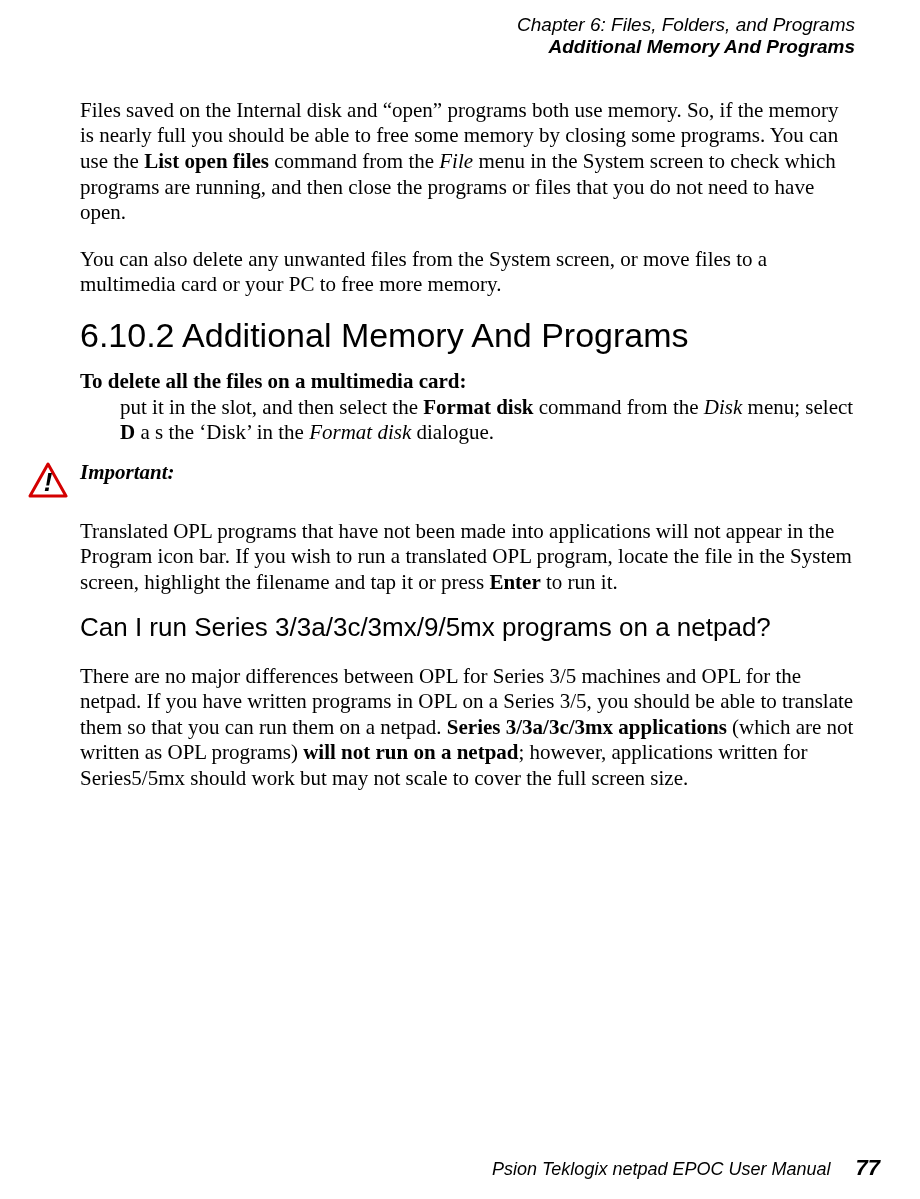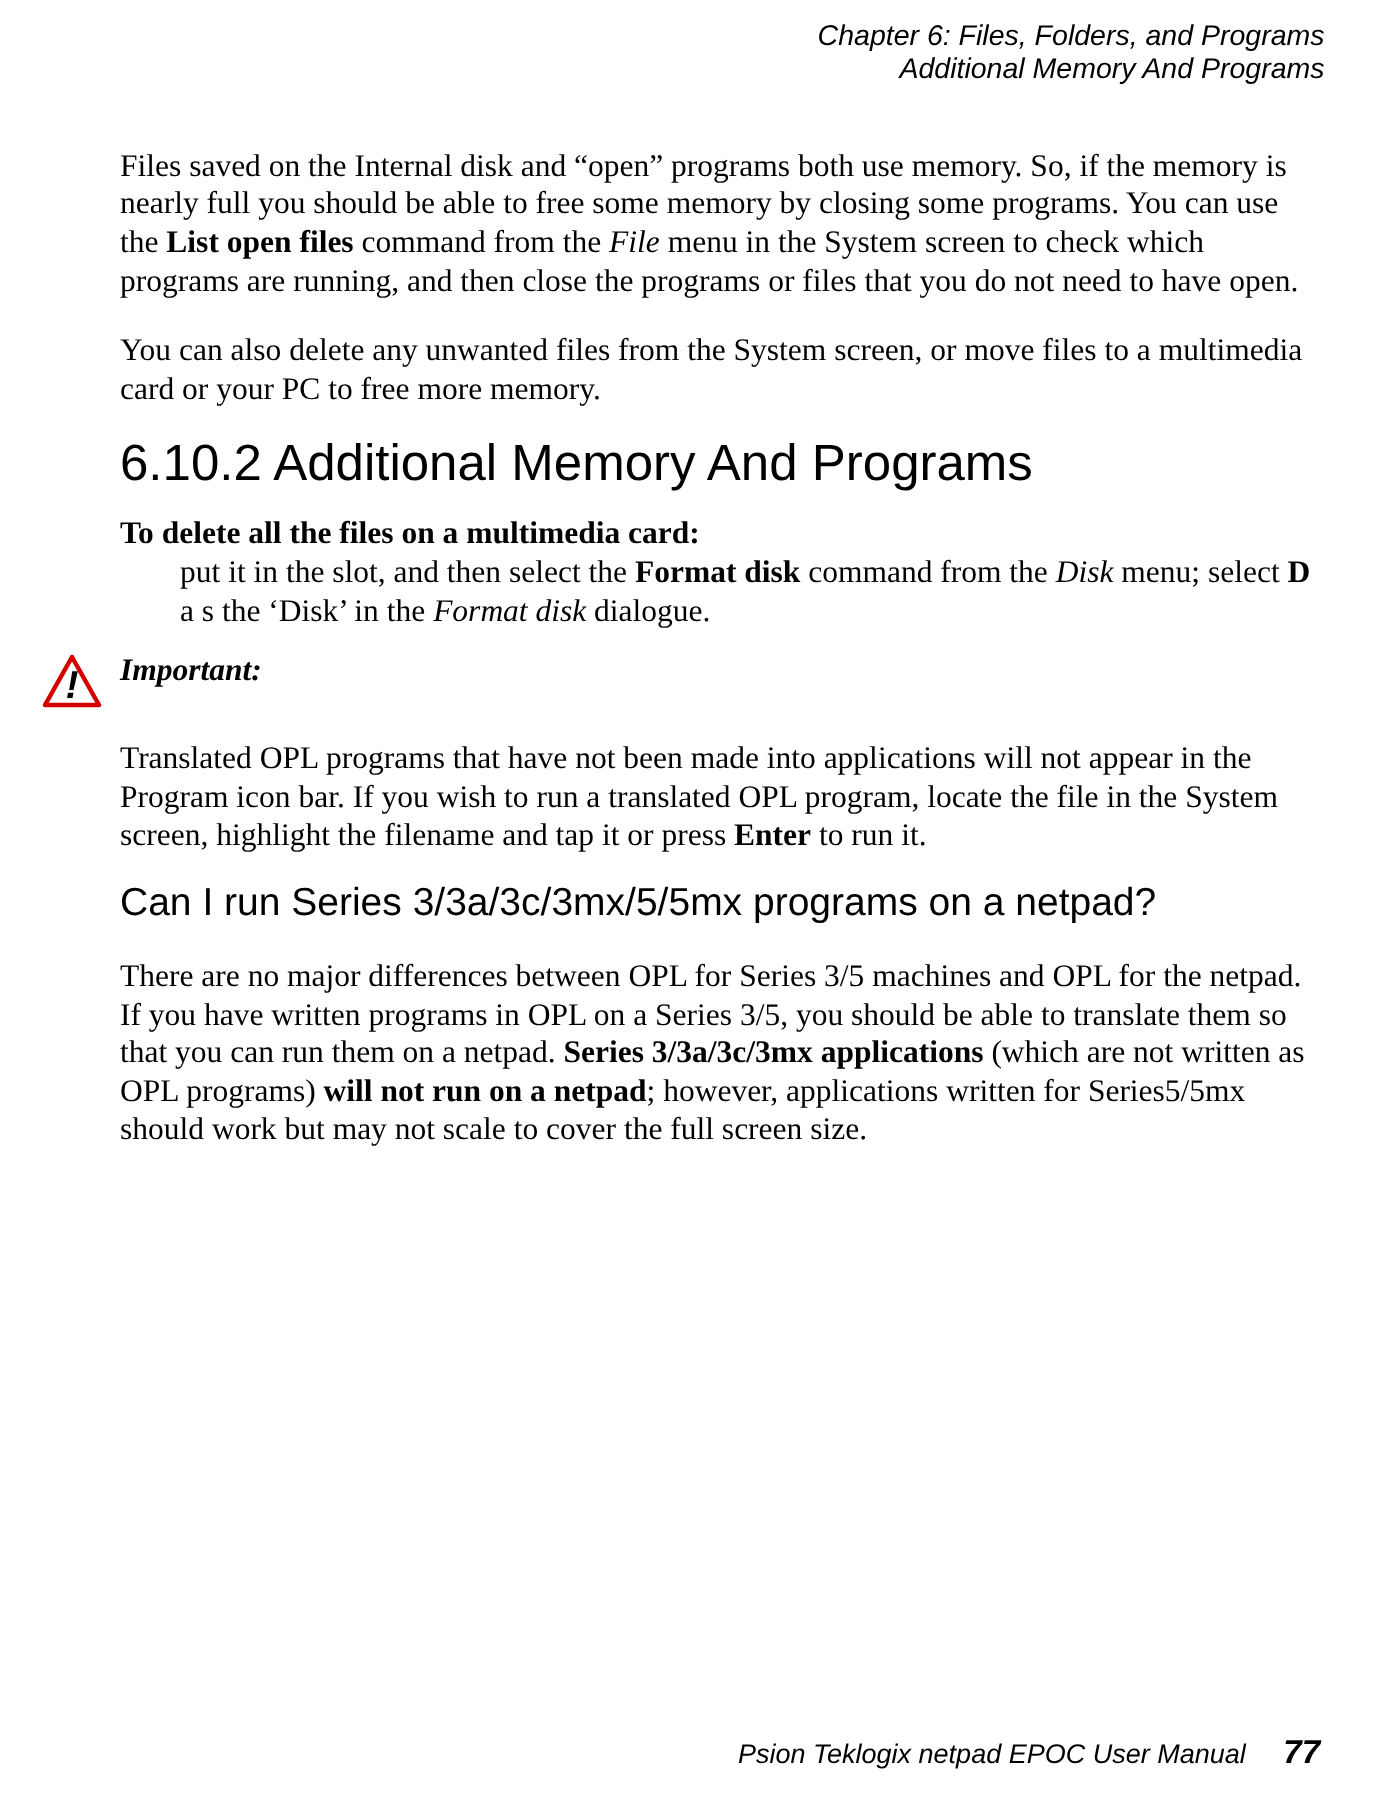--- a/index.html
+++ b/index.html
@@ -8,35 +8,35 @@
       width: 920px;
       height: 1199px;
       margin: 0;
       padding: 0;
       font-family: 'Times New Roman', Times, serif;
       background: #fff;
       color: #000;
       position: relative;
     }
     .page {
-      padding: 14px 37px 40px 80px;
+      padding: 14px 65px 40px 80px;
     }
     .header {
       text-align: right;
       font-style: italic;
       font-size: 19px;
       line-height: 1.15;
       margin-bottom: 40px;
       font-family: Arial, Helvetica, sans-serif;
     }
     .header .line1 {
       font-weight: normal;
     }
     .header .line2 {
-      font-weight: normal;
+      font-weight: bold;
     }
     .body-text {
       font-size: 21px;
       line-height: 1.22;
       margin-bottom: 16px;
     }
     .section-heading {
       font-family: 'Arial Narrow', Arial, Helvetica, sans-serif;
       font-stretch: condensed;
       font-size: 34px;
@@ -142,21 +142,21 @@
         <text x="20" y="29" font-size="26" font-family="Arial" font-weight="bold" font-style="italic" fill="#000" text-anchor="middle">!</text>
       </svg>
     </div>
     <div class="important-label">Important:</div>
   </div>
 
   <p class="body-text">
     <span>Translated OPL programs that have not been made into applications will not appear in the Program icon bar. If you wish to run a translated OPL program, locate the file in the System screen, highlight the filename and tap it or press </span><b>Enter</b><span> to run it.</span>
   </p>
 
-  <h3 class="sub-heading">Can I run Series 3/3a/3c/3mx/5/5mx programs on a netpad?</h3>
+  <h3 class="sub-heading">Can I run Series 3/3a/3c/3mx/9/5mx programs on a netpad?</h3>
 
   <p class="body-text">
     <span>There are no major differences between OPL for Series 3/5 machines and OPL for the netpad. If you have written programs in OPL on a Series 3/5, you should be able to translate them so that you can run them on a netpad. </span><b>Series 3/3a/3c/3mx applications</b><span> (which are not written as OPL programs) </span><b>will not run on a netpad</b><span>; however, applications written for Series5/5mx should work but may not scale to cover the full screen size.</span>
   </p>
 
 </div>
 
 <div class="footer">
   <span>Psion Teklogix netpad EPOC User Manual</span>
   <span class="pagenum">77</span>

